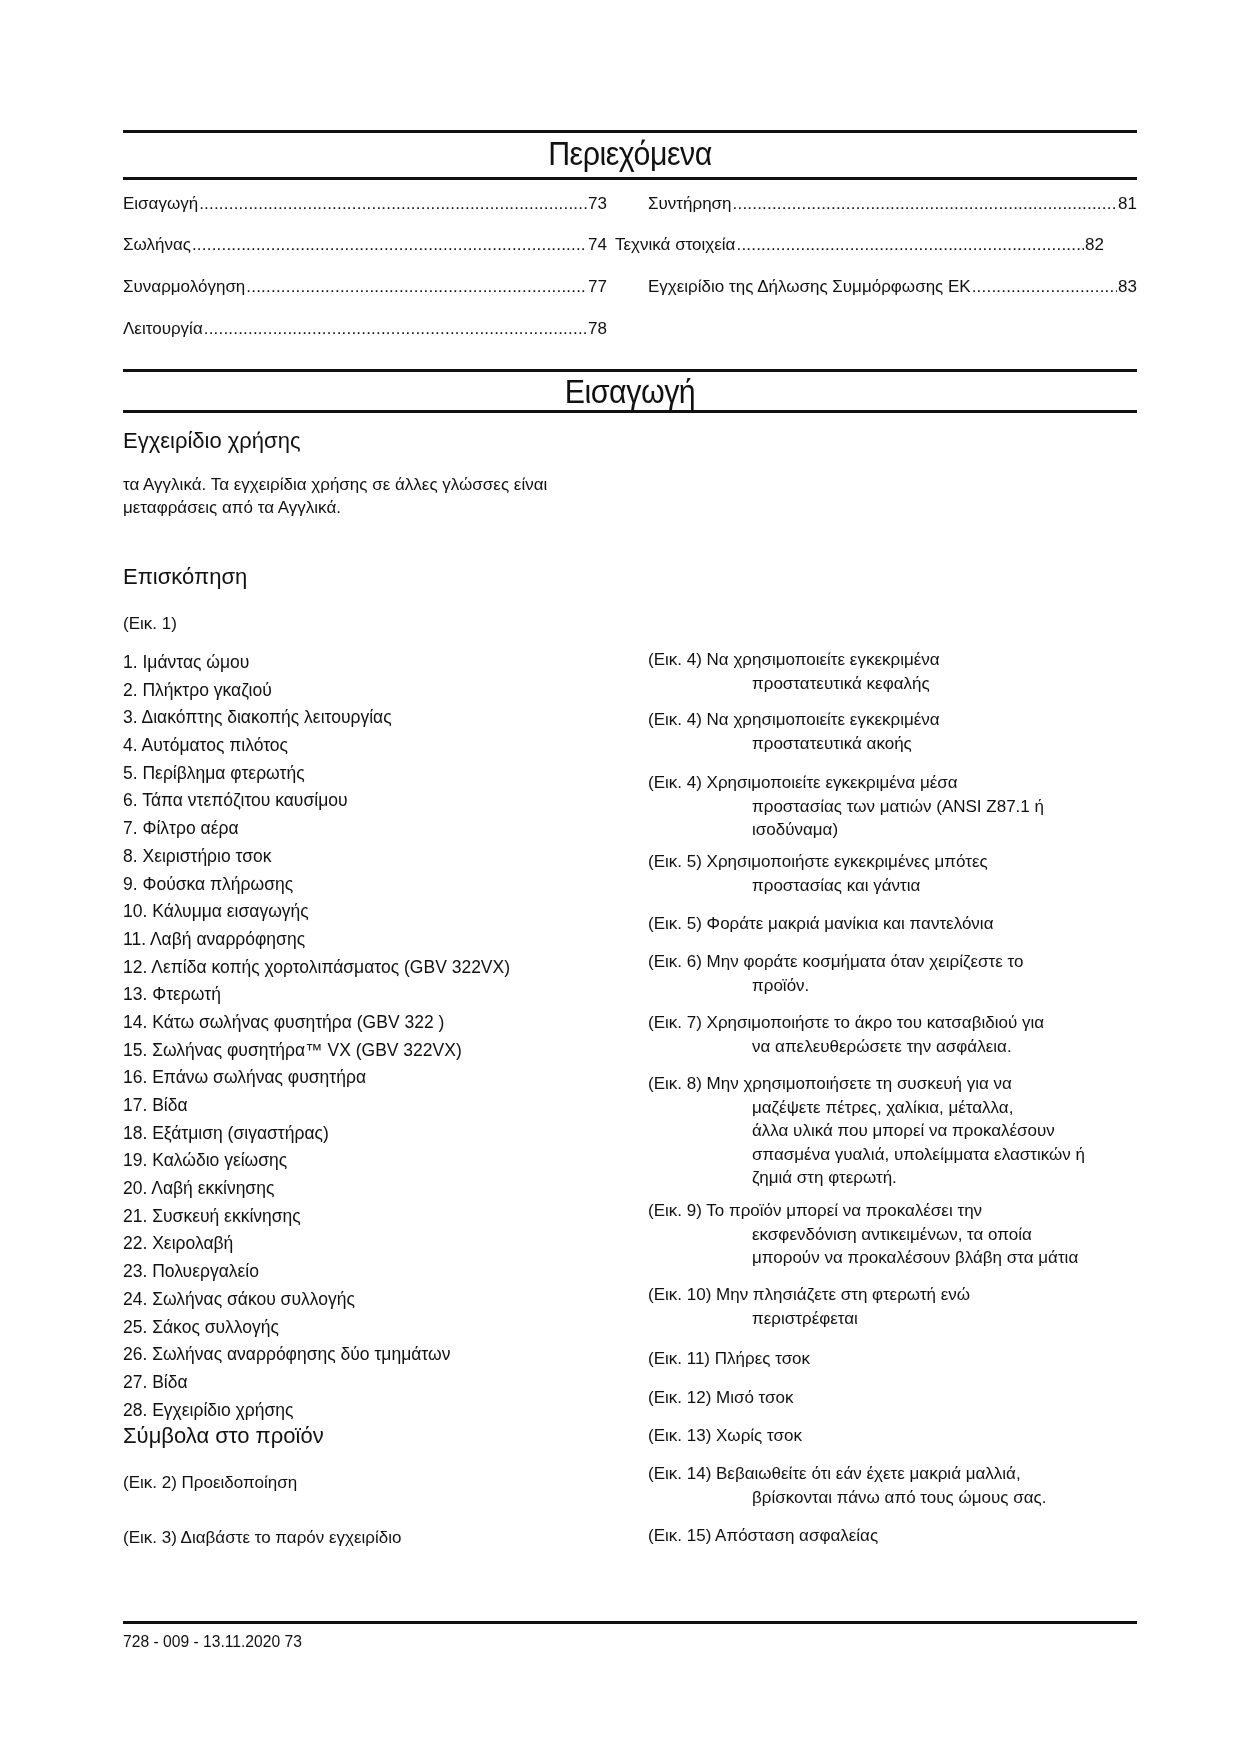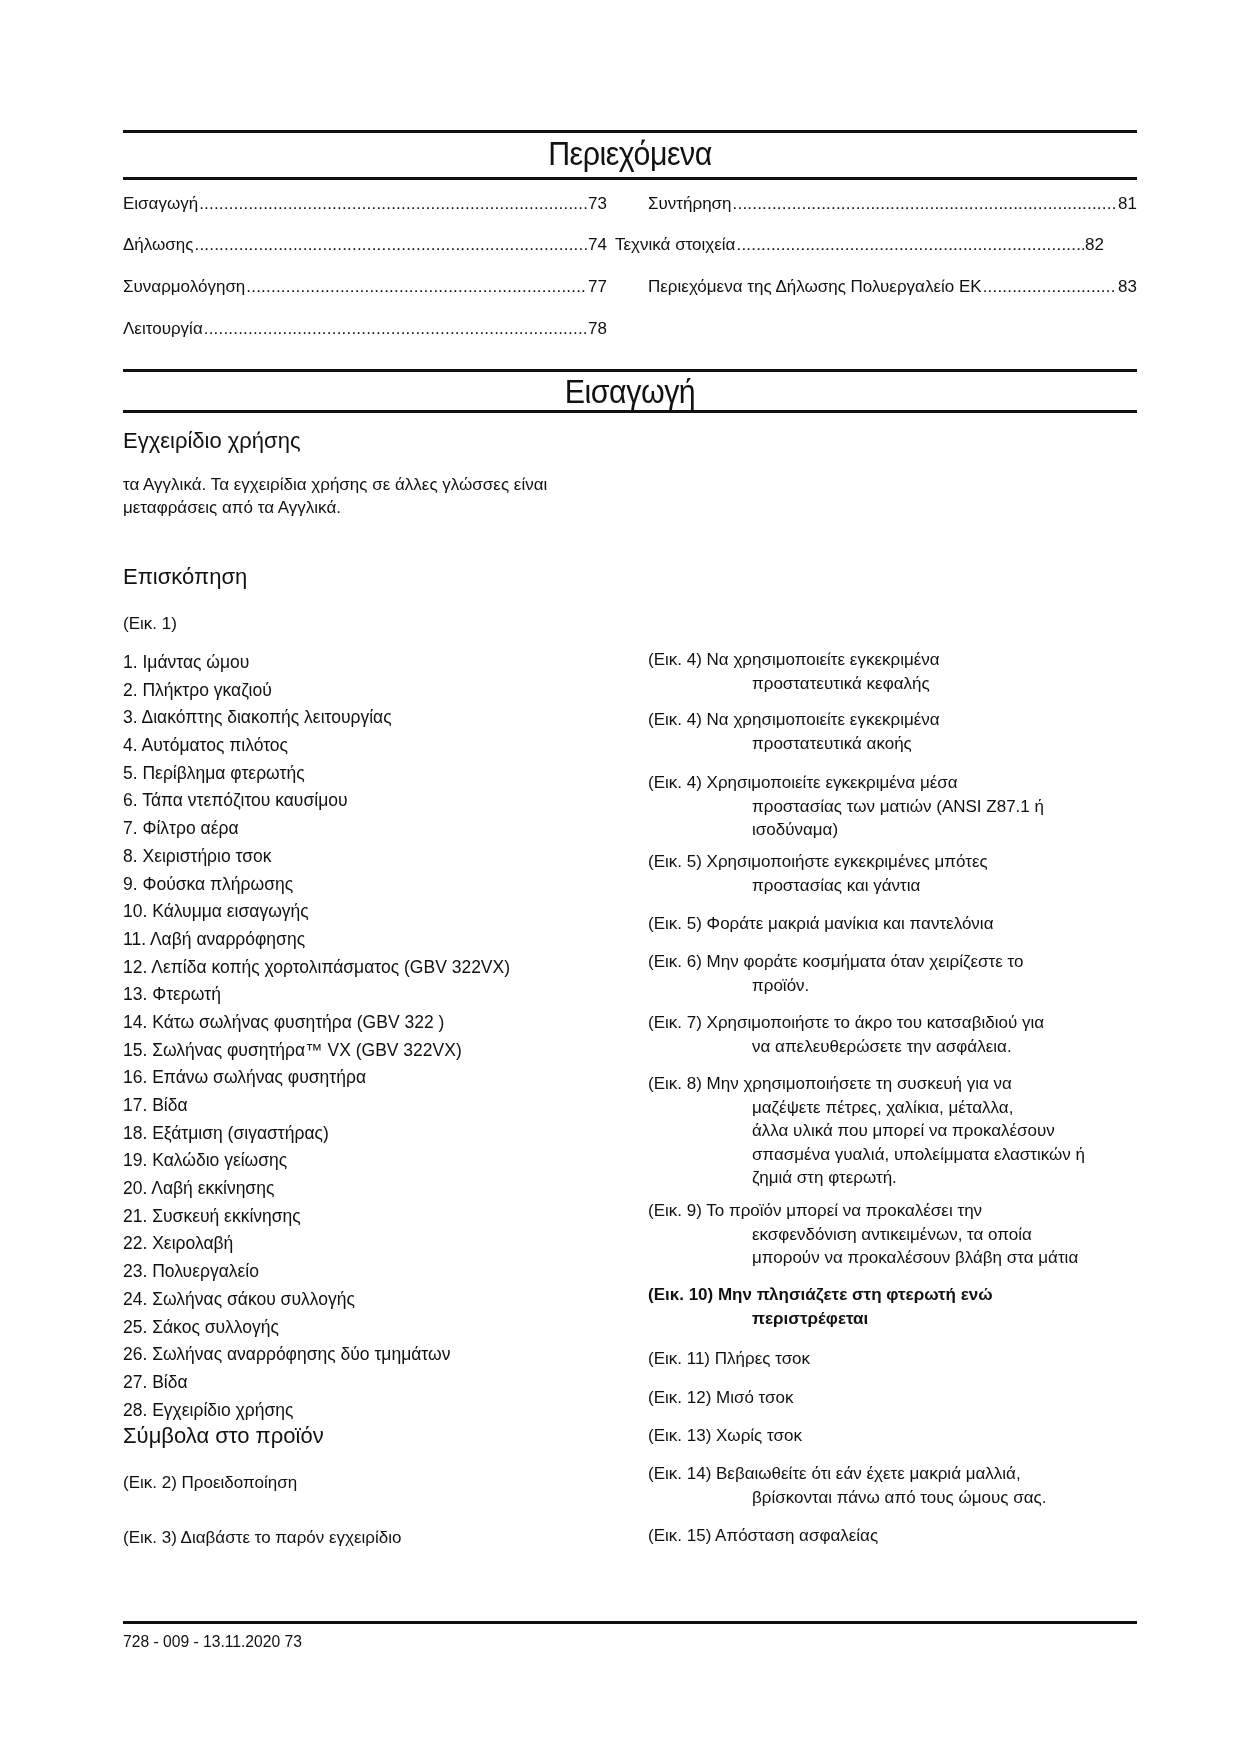--- a/index.html
+++ b/index.html
@@ -34,21 +34,21 @@
 <div class="section-title" style="top:135px;">Περιεχόμενα</div>
 <div class="rule" style="top:177px;"></div>
 
 <div>
   <div class="toc-row toc" style="left:123px;top:194px;width:484px;">
     <span class="lbl">Εισαγωγή</span>
       <span class="dots"></span>
       <span class="pg">73</span>
   </div>
   <div class="toc-row toc" style="left:123px;top:235px;width:484px;">
-    <span class="lbl">Δήλωσης</span>
+    <span class="lbl">Σωλήνας</span>
       <span class="dots"></span>
       <span class="pg">74</span>
   </div>
   <div class="toc-row toc" style="left:123px;top:277px;width:484px;">
     <span class="lbl">Συναρμολόγηση</span>
       <span class="dots"></span>
       <span class="pg">77</span>
   </div>
   <div class="toc-row toc" style="left:123px;top:319px;width:484px;">
     <span class="lbl">Λειτουργία</span>
@@ -62,21 +62,21 @@
     <span class="lbl">Συντήρηση</span>
       <span class="dots"></span>
       <span class="pg"> 81</span>
   </div>
   <div class="toc-row toc" style="left:615px;top:235px;width:489px;">
     <span class="lbl">Τεχνικά στοιχεία</span>
       <span class="dots"></span>
       <span class="pg">82</span>
   </div>
   <div class="toc-row toc" style="left:648px;top:277px;width:489px;">
-    <span class="lbl">Περιεχόμενα της Δήλωσης Πολυεργαλείο ΕΚ</span>
+    <span class="lbl">Εγχειρίδιο της Δήλωσης Συμμόρφωσης ΕΚ</span>
       <span class="dots"></span>
       <span class="pg">83</span>
   </div>
 </div>
 
 <div class="rule" style="top:369px;"></div>
 <div class="section-title" style="top:373px;">Εισαγωγή</div>
 <div class="rule" style="top:410px;"></div>
 
 <div class="h2" style="left:123px;top:428px;">Εγχειρίδιο χρήσης</div>
@@ -157,21 +157,21 @@
       <span class="cont">μαζέψετε πέτρες, χαλίκια, μέταλλα,</span>
       <span class="cont">άλλα υλικά που μπορεί να προκαλέσουν</span>
       <span class="cont">σπασμένα γυαλιά, υπολείμματα ελαστικών ή</span>
       <span class="cont">ζημιά στη φτερωτή.</span>
     </div>
     <div class="sym rcol" style="top: 1199px;">
       <span class="first">(Εικ. 9) Το προϊόν μπορεί να προκαλέσει την</span>
       <span class="cont">εκσφενδόνιση αντικειμένων, τα οποία</span>
       <span class="cont">μπορούν να προκαλέσουν βλάβη στα μάτια</span>
     </div>
-    <div class="sym rcol" style="top: 1283px; font-weight: bold;">
+    <div class="sym rcol" style="top: 1283px;">
       <span class="first">(Εικ. 10) Μην πλησιάζετε στη φτερωτή ενώ</span>
       <span class="cont">περιστρέφεται</span>
     </div>
     <div class="sym rcol" style="top: 1347px;">
       <span class="first">(Εικ. 11) Πλήρες τσοκ</span>
     </div>
     <div class="sym rcol" style="top: 1386px;">
       <span class="first">(Εικ. 12) Μισό τσοκ</span>
     </div>
     <div class="sym rcol" style="top: 1424px;">

